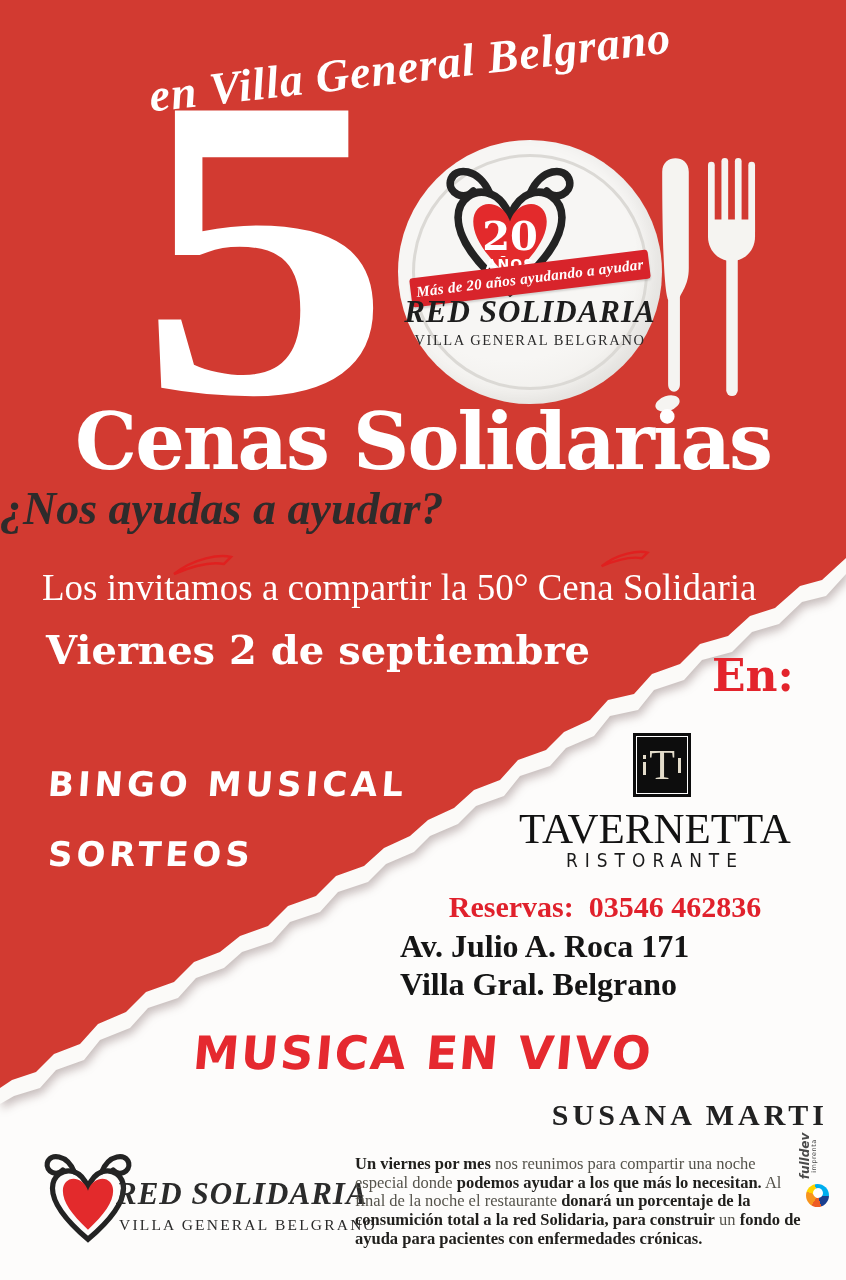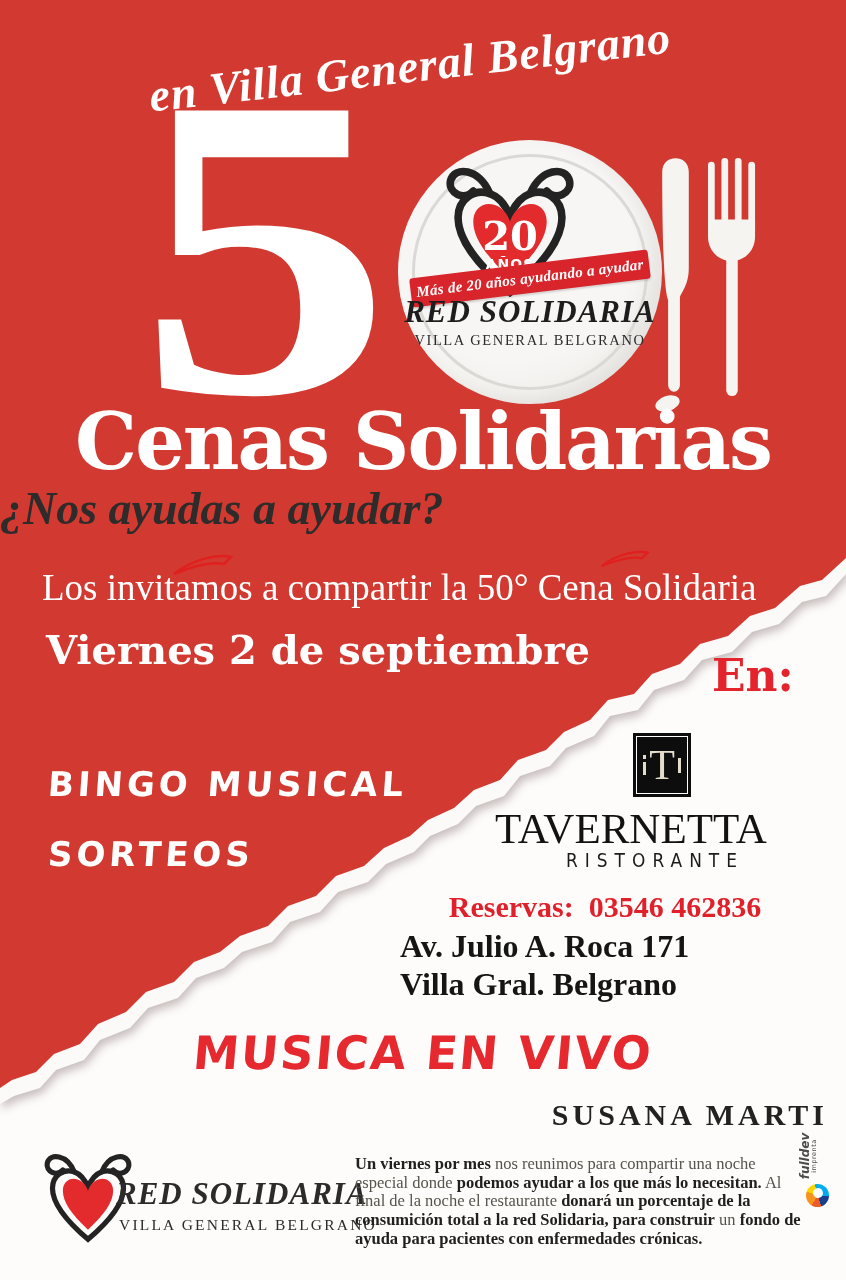--- a/index.html
+++ b/index.html
@@ -51,21 +51,21 @@
     transform:skewX(-4deg);}
   
   .en-label{position:absolute;left:712px;top:650px;color:#e3242c;font-family:"DejaVu Serif",serif;
     font-weight:bold;font-size:44px;}
   .tav-logo{position:absolute;left:633px;top:733px;width:58px;height:64px;background:#0d0d0d;
     display:flex;align-items:center;justify-content:center;gap:3px;}
   .tav-logo::before{content:"";position:absolute;inset:3px;border:1px solid #fff;pointer-events:none;}
   .tav-bar{width:3px;height:15px;background:#e3dcca;}
   .tav-bar.dotted{height:20px;background:linear-gradient(#e3dcca 0 4px,#0d0d0d 4px 7px,#e3dcca 7px 100%);}
   .tav-t{color:#e3dcca;font-size:42px;line-height:1;font-weight:500;}
-  .tav-name{position:absolute;left:495px;top:804px;width:320px;text-align:left;color:#121212;
+  .tav-name{position:absolute;left:495px;top:804px;width:320px;text-align:center;color:#121212;
     font-size:43px;letter-spacing:0;}
   .tav-type{position:absolute;left:495px;top:850px;width:320px;text-align:center;color:#1b1b1b;
     font-family:"DejaVu Sans",sans-serif;font-weight:400;font-size:17px;letter-spacing:7px;transform:scaleY(1.15);}
   .res-line{position:absolute;left:400px;top:890px;width:410px;text-align:center;color:#e0212c;
     font-weight:bold;font-size:30px;}
   .addr{position:absolute;left:400px;width:410px;text-align:left;color:#151515;font-weight:bold;font-size:32px;}
   
   .music{position:absolute;left:18px;top:1026px;width:810px;text-align:center;color:#e5292f;
     font-family:"DejaVu Sans",sans-serif;font-weight:bold;font-size:46px;letter-spacing:2px;transform:skewX(-5deg);}
   .artist{position:absolute;left:18px;top:1098px;width:810px;text-align:right;color:#222;

